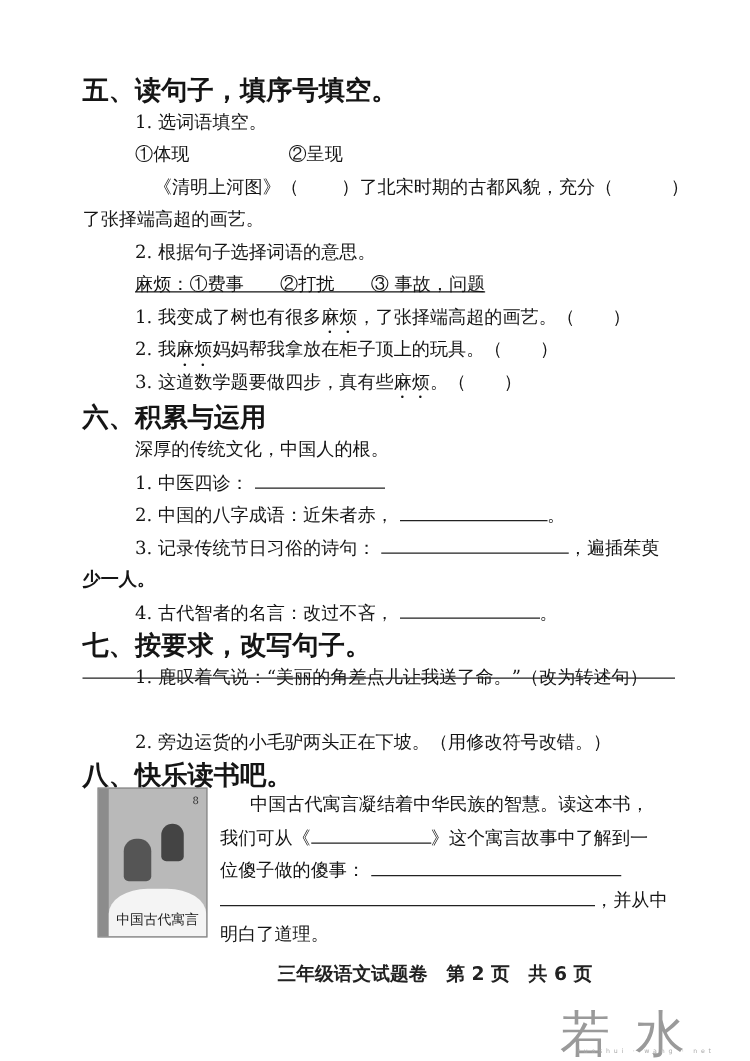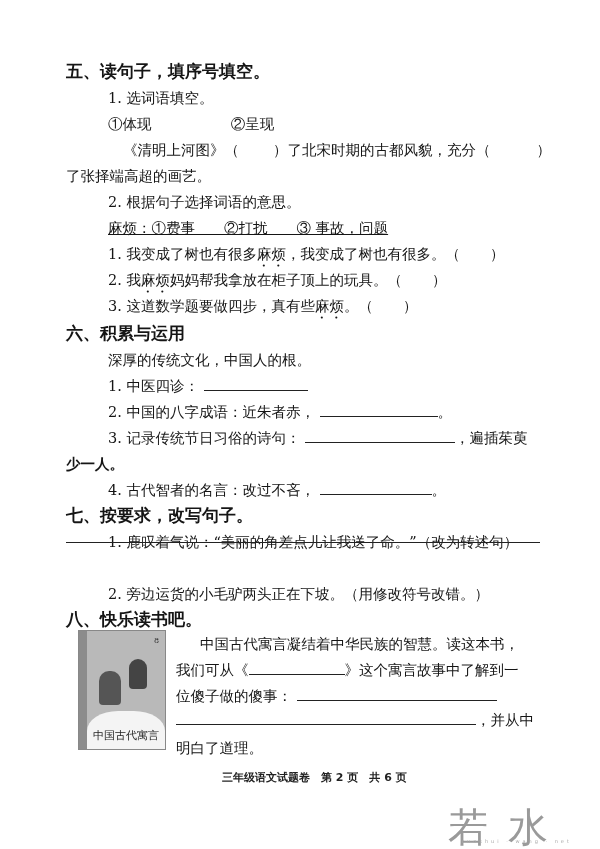--- a/index.html
+++ b/index.html
@@ -1,33 +1,33 @@
 <!DOCTYPE html>
 <html><head>
 <meta charset="utf-8">
 <style>
   html, body { margin: 0; padding: 0; }
   body {
     width: 600px; height: 849px; background: #ffffff; position: relative; overflow: hidden;
     font-family: "DejaVu Serif", "Liberation Serif", serif; color: #151515;
   }
   .line { position: absolute; font-size: 14.5px; white-space: nowrap; line-height: 20px; }
-  .h { font-family: Liberation Serif, serif; font-weight: bold; font-size: 17px; }
+  .h { font-family: Liberation Serif, serif; font-weight: bold; font-size: 21px; }
   .blank { display: inline-block; border-bottom: 1.3px solid #222; height: 14px; vertical-align: baseline; }
   .paren { display: inline-block; }
   .dot { text-emphasis: dot; text-emphasis-position: under; -webkit-text-emphasis: dot; -webkit-text-emphasis-position: under; }
   .fullrule { position: absolute; left: 66px; width: 474px; border-top: 1.5px solid #222; }
   .book { position: absolute; left: 78px; top: 630px; width: 88px; height: 120px; background: #b9b9b9; border: 1px solid #888; box-sizing: border-box; overflow: hidden; }
   .book .spine { position: absolute; left: 0; top: 0; width: 8px; height: 100%; background: #8c8c8c; }
   .book .white { position: absolute; left: 8px; bottom: 0; right: 0; height: 38px; background: #f4f4f4; border-top-left-radius: 40% 20px; border-top-right-radius: 40% 20px; }
   .book .title { position: absolute; left: 14px; bottom: 6px; font-size: 11px; font-family: "DejaVu Sans", sans-serif; color: #222; }
   .book .fig1 { position: absolute; left: 20px; top: 40px; width: 22px; height: 34px; background: #555; border-radius: 10px 10px 4px 4px; }
   .book .fig2 { position: absolute; left: 50px; top: 28px; width: 18px; height: 30px; background: #444; border-radius: 9px 9px 4px 4px; }
   .book .logo { position: absolute; right: 6px; top: 5px; font-size: 8px; color: #333; }
-  .footer { position: absolute; left: 222px; top: 770px; font-size: 11px; font-family: "DejaVu Sans", sans-serif; font-weight: bold; color: #222; }
+  .footer { position: absolute; left: 222px; top: 770px; font-size: 15px; font-family: "DejaVu Sans", sans-serif; font-weight: bold; color: #222; }
   .watermark { position: absolute; left: 448px; top: 800px; font-size: 40px; color: #9a9a9a; letter-spacing: 20px; font-family: "DejaVu Sans", sans-serif; }
   .watermark-sub { position: absolute; left: 462px; top: 838px; font-size: 5px; color: #aaa; letter-spacing: 3px; font-family: "DejaVu Sans", sans-serif; }
 </style>
 </head>
 <body>
 
 <div class="line h" style="left:66px; top:62px;">五、读句子，填序号填空。</div>
 <div class="line" style="left:108px; top:88px;">1. 选词语填空。</div>
 <div class="line" style="left:108px; top:114px;">
   <span>①体现</span>
@@ -35,21 +35,21 @@
   <span>②呈现</span>
 </div>
 <div class="line" style="left:112px; top:140px;margin-left:11px;">
   <span>《清明上河图》（</span><span class="paren" style="width:34px;"></span><span>）了北宋时期的古都风貌，充分（</span><span class="paren" style="width:46px;"></span><span>）</span>
 </div>
 <div class="line" style="left:66px; top:166px;">了张择端高超的画艺。</div>
 
 <div class="line" style="left:108px; top:192px;">2. 根据句子选择词语的意思。</div>
 <div class="line" style="left:108px; top:218px;text-decoration:underline;">麻烦：①费事　　②打扰　　③ 事故，问题</div>
 <div class="line" style="left:108px; top:244px;">
-  <span>1. 我变成了树也有很多</span><span class="dot">麻烦</span><span>，我变成了树也有很多。（</span><span class="paren" style="width:30px;"></span><span>）</span>
+  <span>1. 我变成了树也有很多</span><span class="dot">麻烦</span><span>，了张择端高超的画艺。（</span><span class="paren" style="width:30px;"></span><span>）</span>
 </div>
 <div class="line" style="left:108px; top:270px;">
   <span>2. 我</span><span class="dot">麻烦</span><span>妈妈帮我拿放在柜子顶上的玩具。（</span><span class="paren" style="width:30px;"></span><span>）</span>
 </div>
 <div class="line" style="left:108px; top:296px;">
   <span>3. 这道数学题要做四步，真有些</span><span class="dot">麻烦</span><span>。（</span><span class="paren" style="width:30px;"></span><span>）</span>
 </div>
 
 <div class="line h" style="left:66px; top:324px;">六、积累与运用</div>
 <div class="line" style="left:108px; top:350px;">深厚的传统文化，中国人的根。</div>

